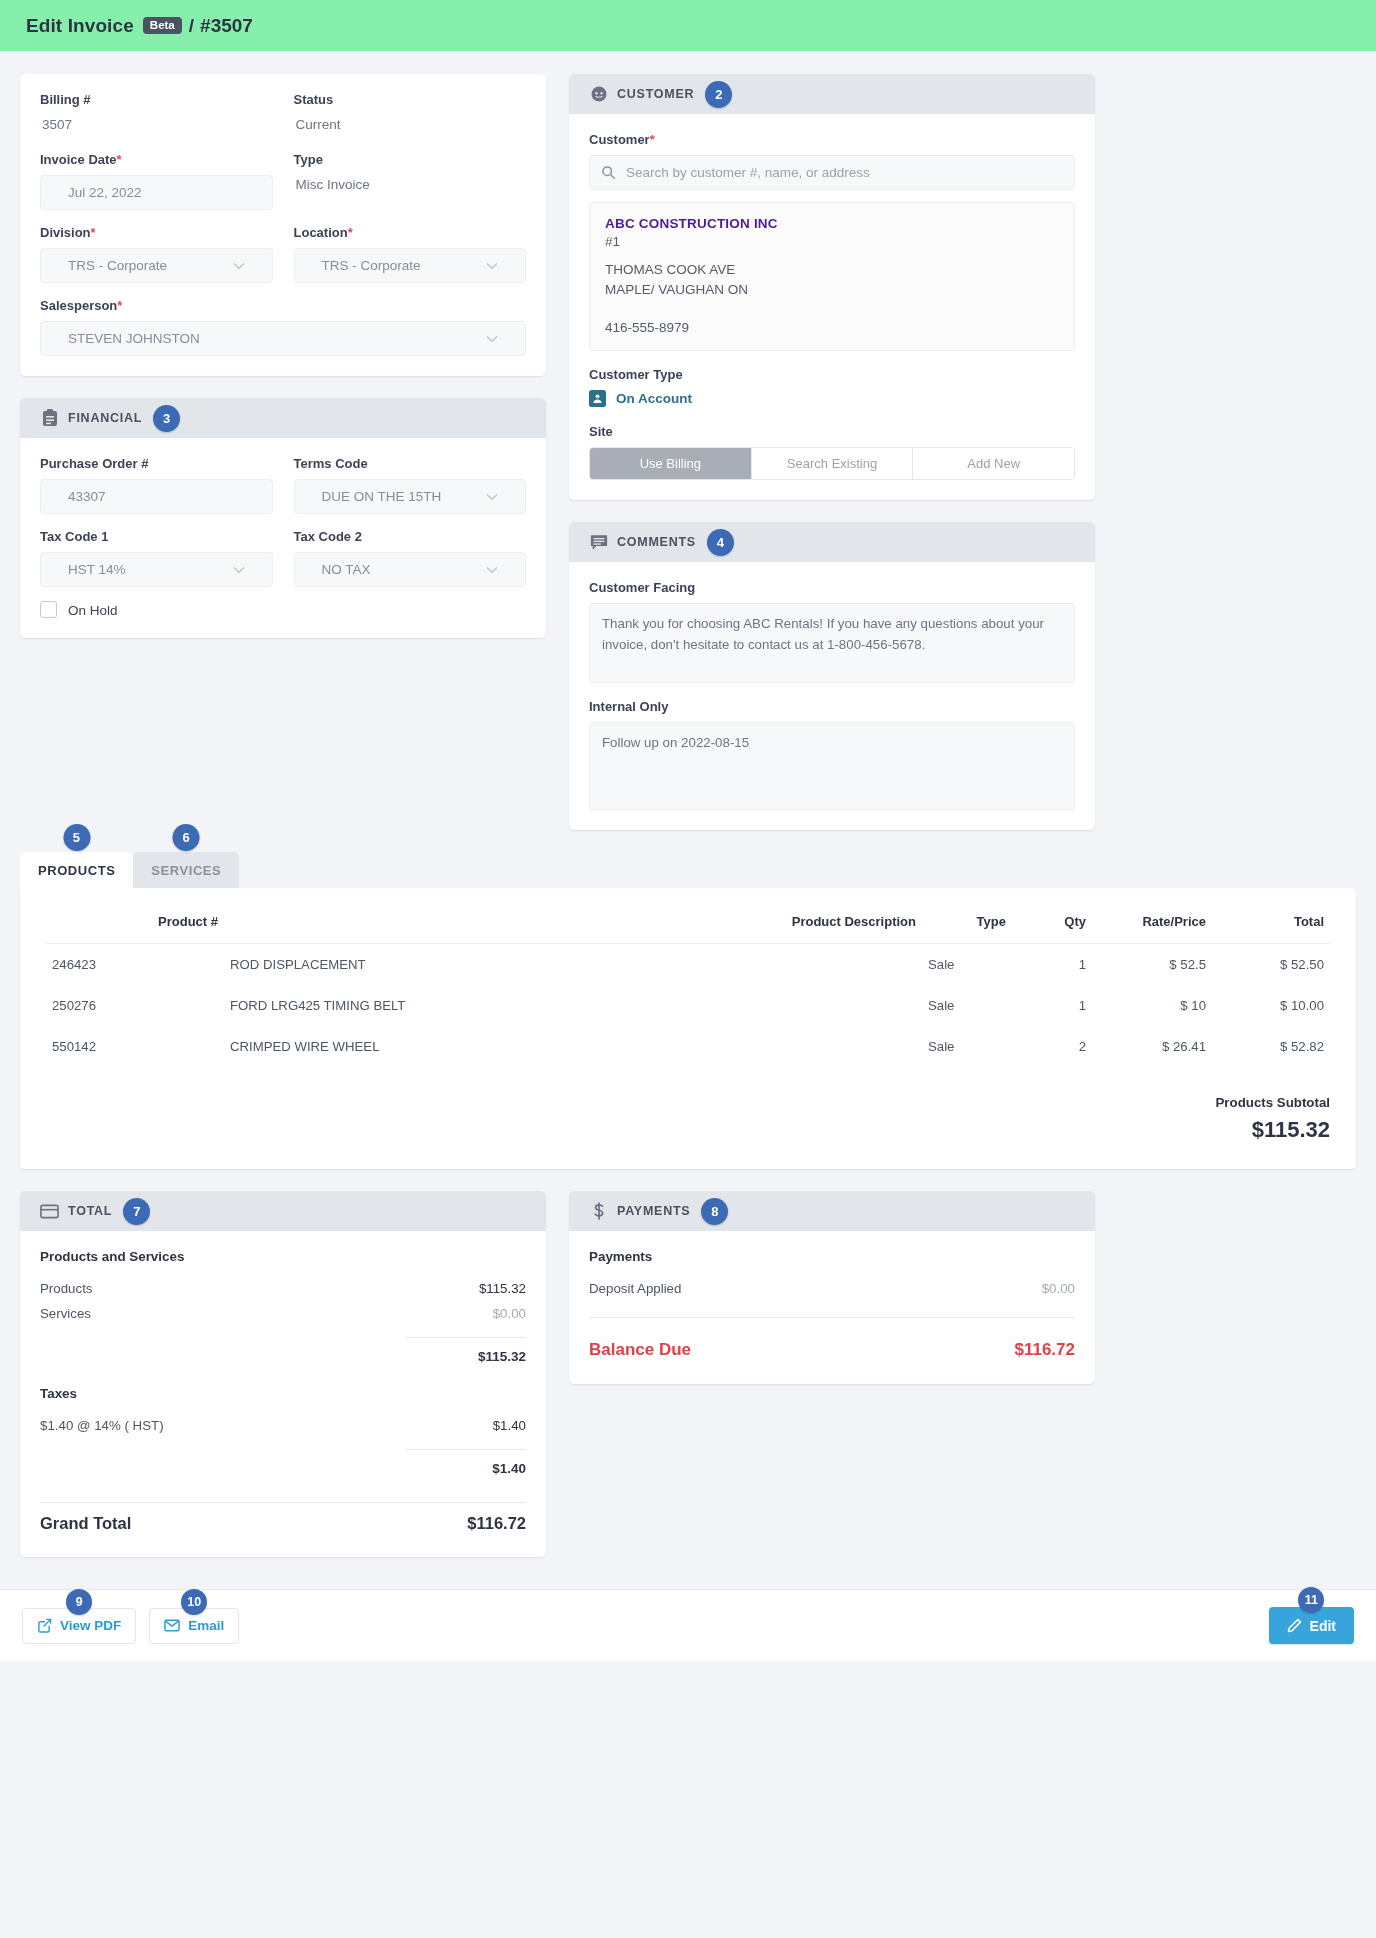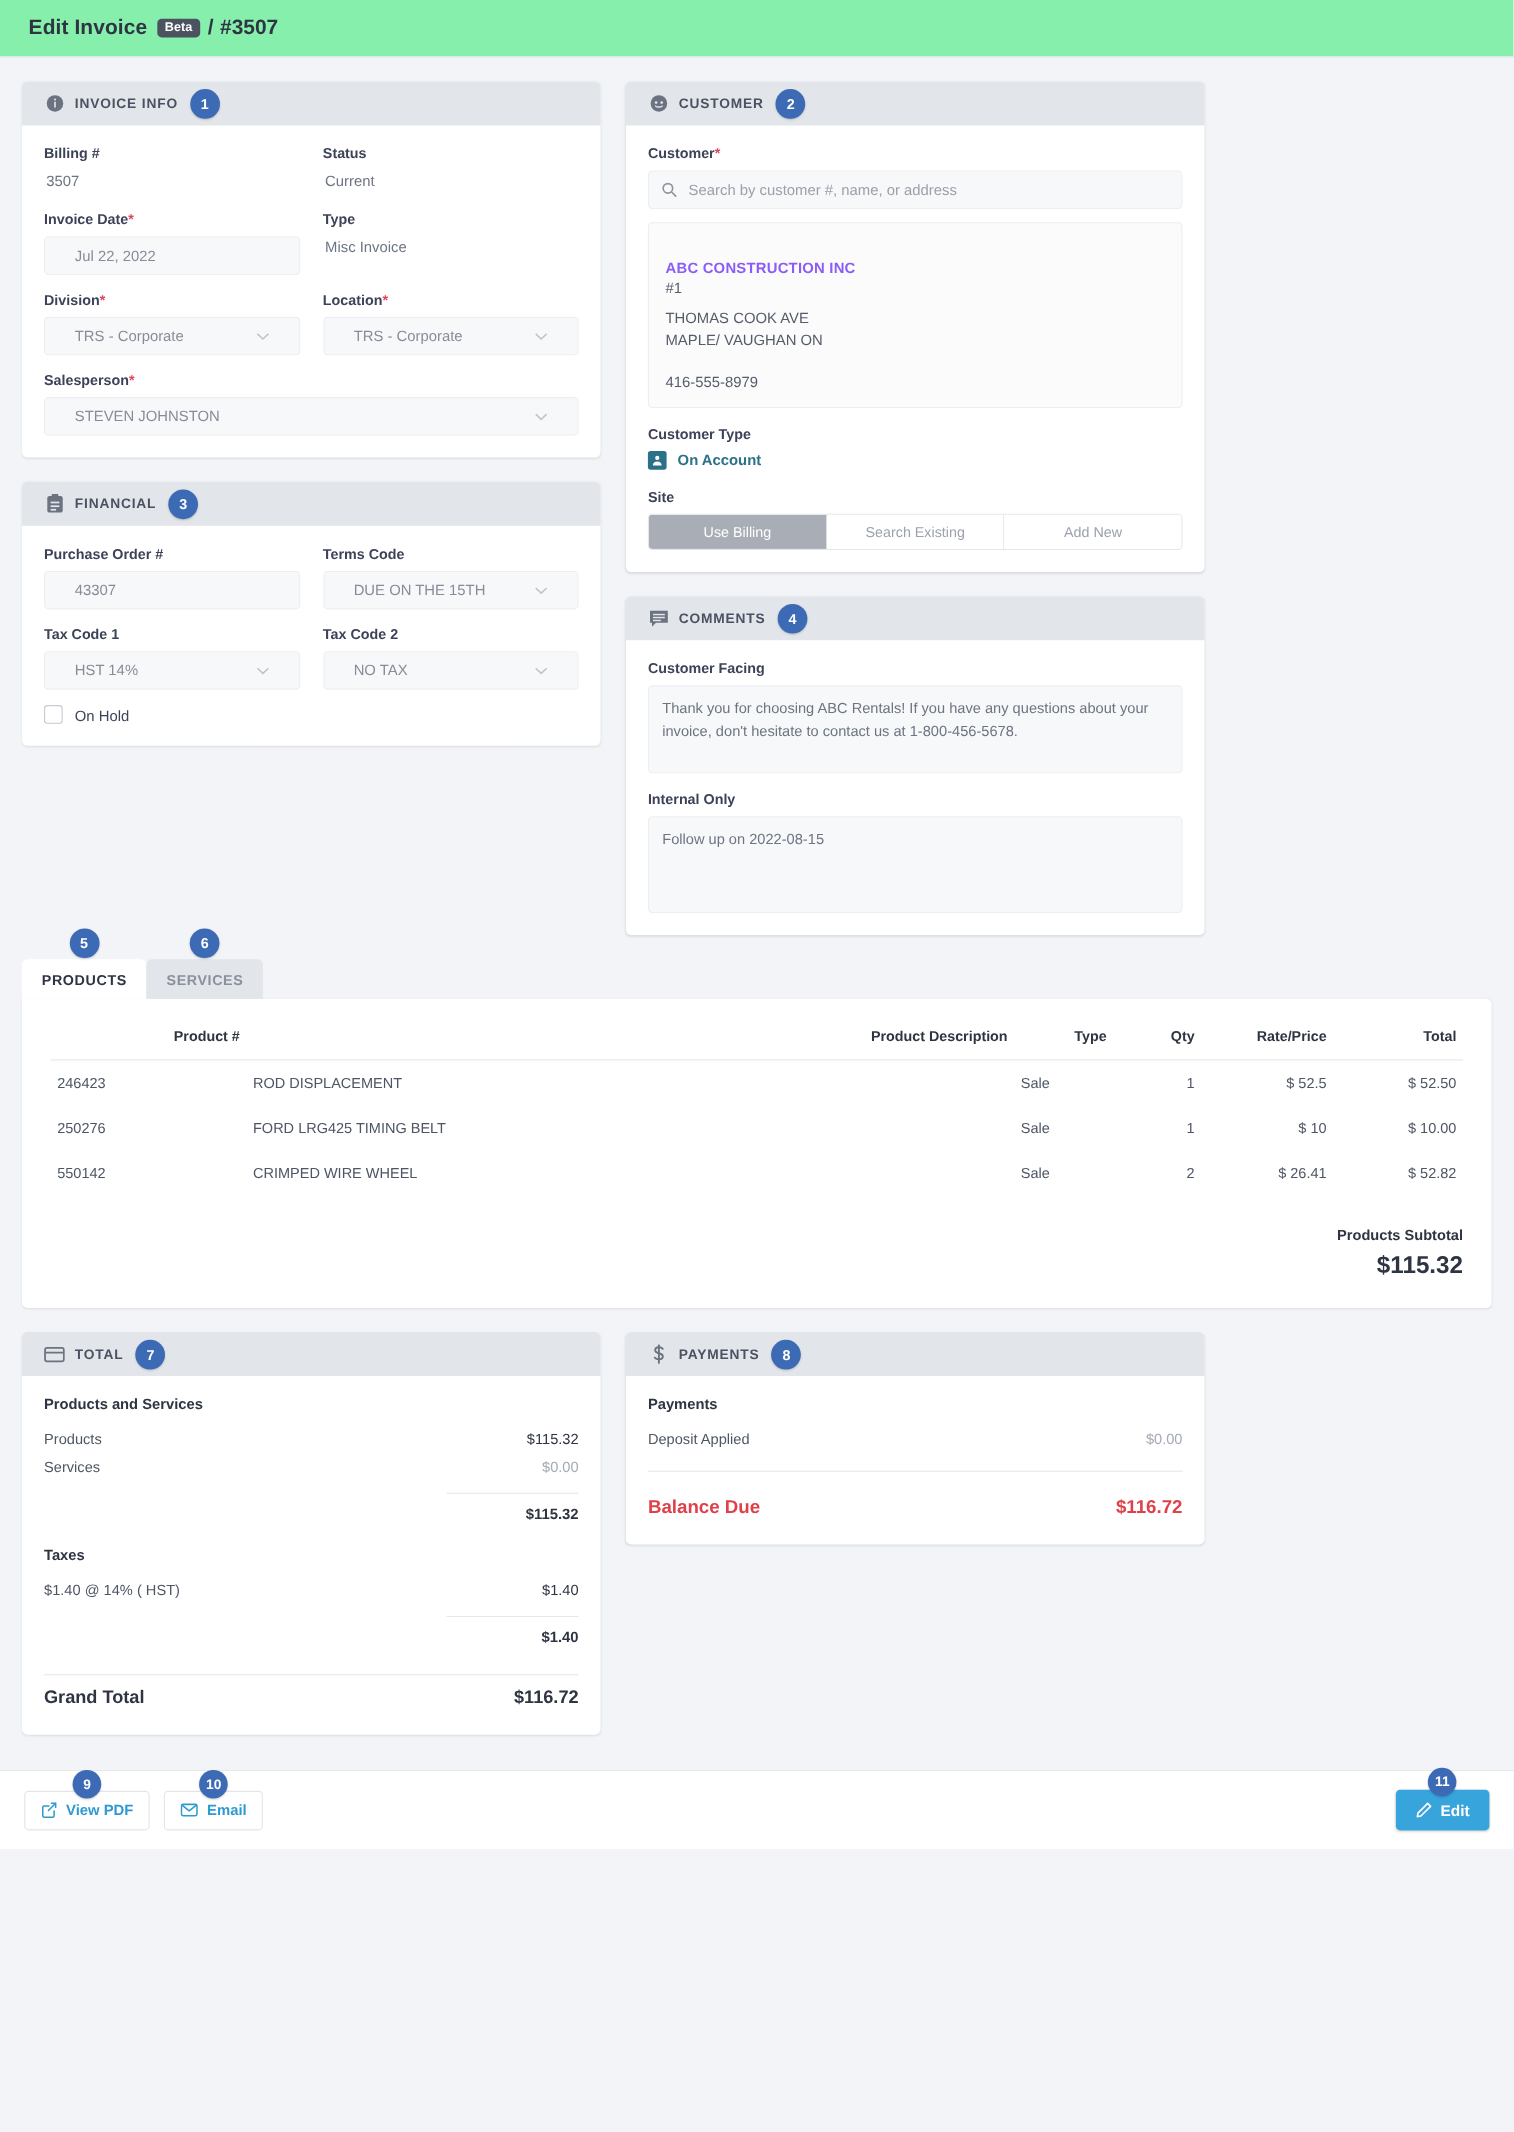--- a/index.html
+++ b/index.html
@@ -148,21 +148,21 @@
   .searchbox .sicon { color: #8d94a0; margin-right: 10px; display: flex; }
   .searchbox .sph { font-size: 13.5px; color: #9aa1ab; }
 
   .cust-card {
     margin-top: 12px;
     background: #fbfbfc;
     border: 1px solid #ededf0;
     border-radius: 4px;
     padding: 13px 15px 15px;
   }
-  .cust-name { font-size: 13.5px; font-weight: 700; color: #8b5cf6; letter-spacing: .2px; margin-top: 20px; }
+  .cust-name { font-size: 13.5px; font-weight: 700; color: #4c1d95; letter-spacing: .2px; }
   .cust-num { font-size: 13.5px; color: #555c69; margin-top: 3px; }
   .cust-addr { font-size: 13.5px; color: #555c69; margin-top: 11px; line-height: 1.45; }
   .cust-phone { font-size: 13.5px; color: #555c69; margin-top: 21px; }
 
   .ctype-row { display: flex; align-items: center; margin-top: 5px; }
   .ctype-icon {
     width: 17px; height: 17px;
     background: #2b7189;
     border-radius: 2.5px;
     margin-right: 10px;
@@ -328,31 +328,20 @@
   <span class="sep">/</span>
   <span class="invnum">#3507</span>
 </div>
 
 <div class="page">
   <div class="cols">
 
     <div class="col">
 
       <div class="card">
-        <div class="card-head">
-          <span class="hicon">
-            <svg width="18" height="18" viewBox="0 0 24 24" fill="#6b7280">
-                <circle cx="12" cy="12" r="10"></circle>
-                <rect x="11" y="10" width="2" height="7" fill="#e2e5e9"></rect>
-                <circle cx="12" cy="7.2" r="1.25" fill="#e2e5e9"></circle>
-              </svg>
-          </span>
-          <span class="htext">INVOICE INFO</span>
-          <span class="step">1</span>
-        </div>
         <div class="card-body">
           <div class="frow">
             <div class="fcell">
               <span class="flabel">Billing #</span>
               <div class="fstatic">3507</div>
             </div>
             <div class="fcell">
               <span class="flabel">Status</span>
               <div class="fstatic">Current</div>
             </div>

